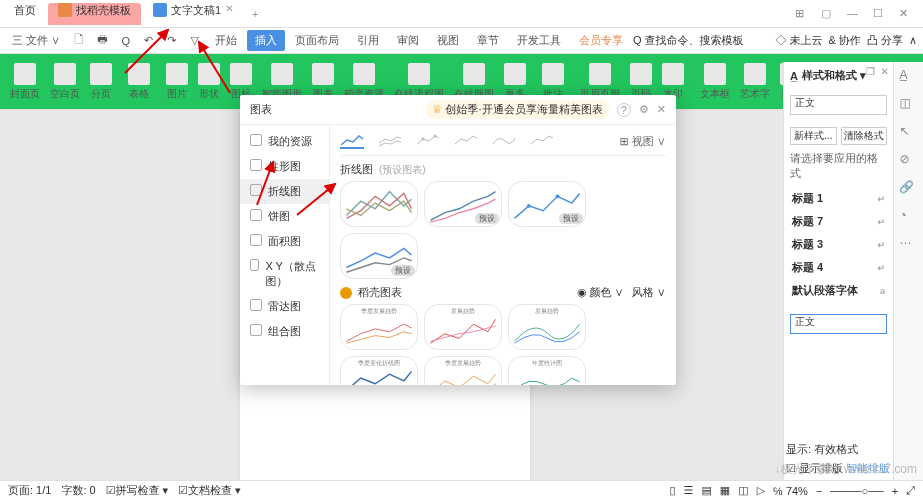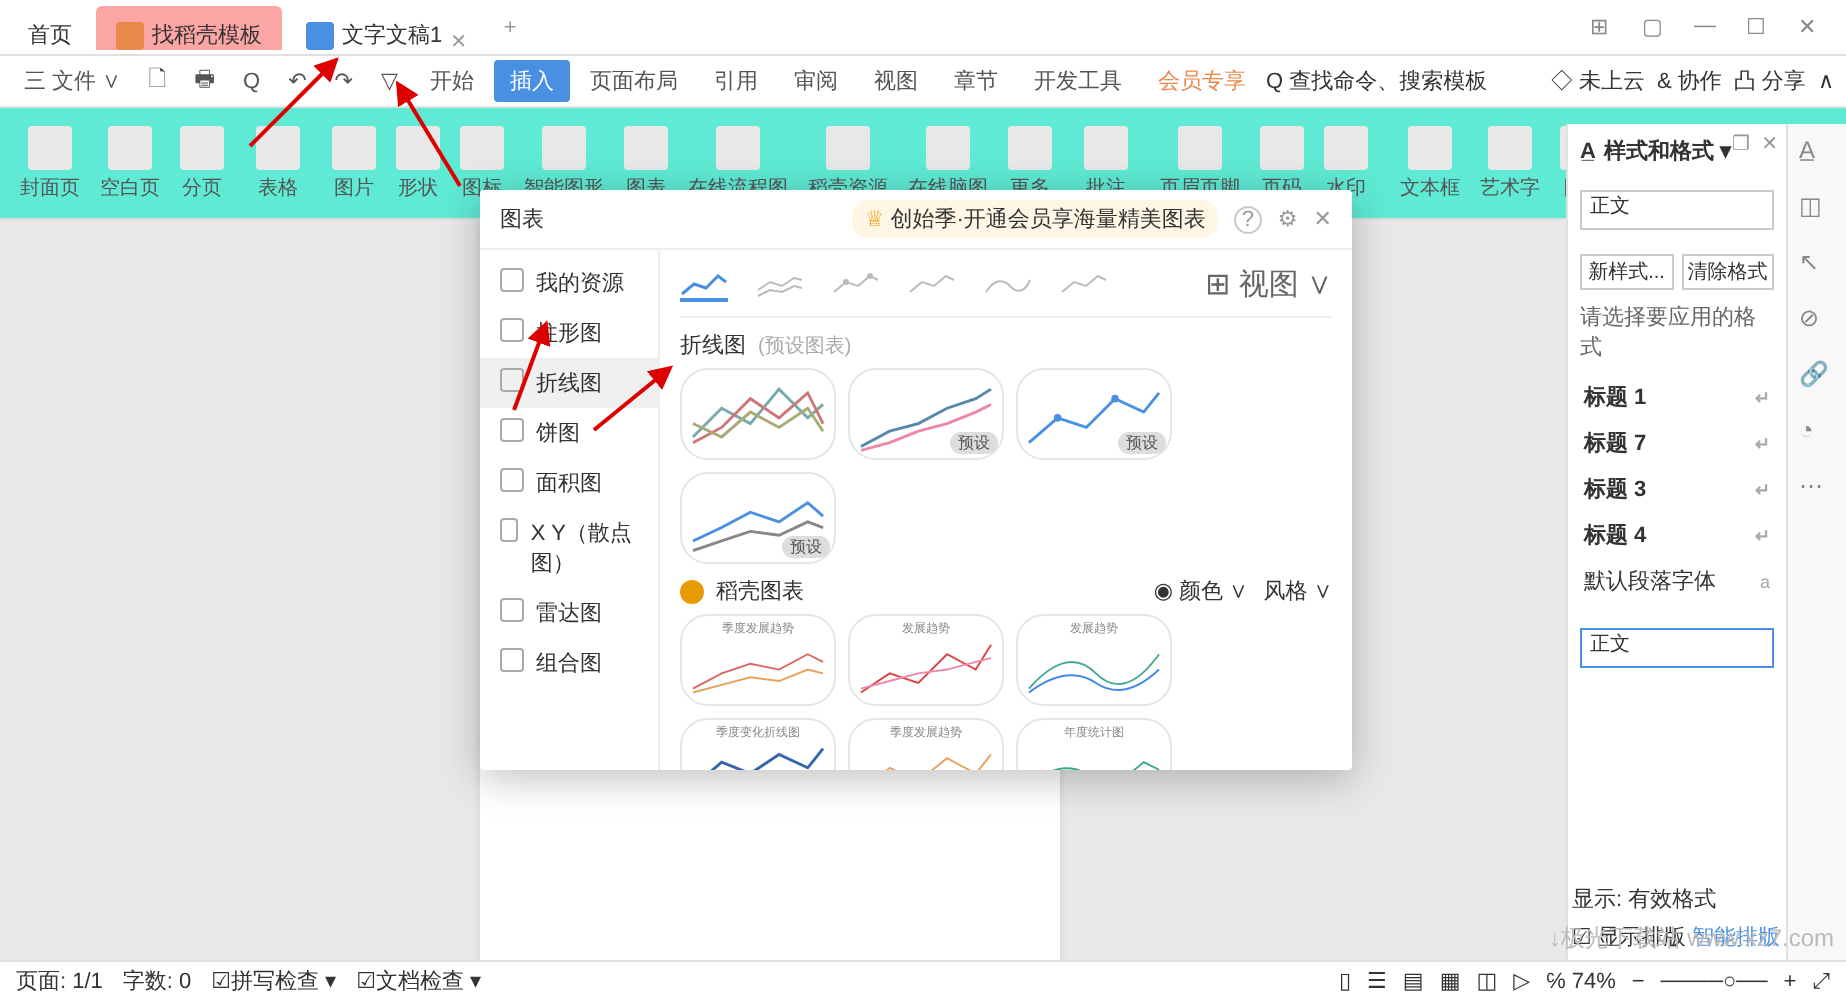--- a/index.html
+++ b/index.html
@@ -1,31 +1,31 @@
 <!DOCTYPE html>
 <html><head>
 <meta charset="utf-8">
 <style>
 *{margin:0;padding:0;box-sizing:border-box;font-family:"Microsoft YaHei",sans-serif;font-size:11px;color:#333}
 body{background:#f5f5f5;width:923px;height:500px;overflow:hidden;position:relative}
 .titlebar{height:28px;background:#fff;border-bottom:1px solid #e0e0e0;display:flex;align-items:center;padding:0 4px}
-.tab{height:22px;padding:0 10px;display:flex;align-items:flex-end;gap:4px;border-radius:3px 3px 0 0;margin-right:2px;font-size:11px}
+.tab{height:22px;padding:0 10px;display:flex;align-items:flex-start;gap:4px;border-radius:3px 3px 0 0;margin-right:2px;font-size:11px}
 .tab.home{color:#4a90e2}
 .tab.doc{background:#fff}
 .tab-icon{width:14px;height:14px;display:inline-block}
 .tab-close{width:10px;height:10px;font-size:10px;color:#999}
 .tab-add{width:16px;height:16px;display:flex;align-items:center;justify-content:center;color:#999}
 .winctrls{margin-left:auto;display:flex;gap:12px;padding-right:6px}
 .winctrls span{width:14px;height:14px;color:#888;font-size:11px}
 .menubar{height:26px;background:#fff;display:flex;align-items:center;padding:0 6px;border-bottom:1px solid #e0e0e0;gap:2px}
 .filemenu{font-size:11px;padding:2px 6px;color:#555}
 .menutab{font-size:11px;padding:3px 8px;color:#555}
 .menutab.active{background:#4a90e2;color:#fff;border-radius:2px}
 .menuright{margin-left:auto;display:flex;align-items:center;gap:6px;font-size:10px;color:#666}
-.toolbar{height:56px;background:#5eead4;border-bottom:1px solid #ddd;display:flex;align-items:center;padding:2px 6px;gap:2px}
+.toolbar{height:56px;background:#22c55e;border-bottom:1px solid #ddd;display:flex;align-items:center;padding:2px 6px;gap:2px}
 .tbgroup{display:flex;flex-direction:column;align-items:center;padding:2px 4px}
 .tbgroup .ico{width:22px;height:22px;background:#e8e8e8;border-radius:2px;margin-bottom:2px}
 .tbgroup .lbl{font-size:10px;color:#555;white-space:nowrap}
 .tbsep{width:1px;height:40px;background:#e0e0e0;margin:0 2px}
 .canvas{position:absolute;top:110px;left:0;right:140px;bottom:20px;background:#e8e8e8;overflow:hidden}
 .page{position:absolute;left:240px;top:0;width:290px;height:380px;background:#fff;box-shadow:0 0 4px rgba(0,0,0,.1)}
 .stylepane{position:absolute;right:30px;top:62px;width:110px;bottom:20px;background:#fff;border-left:1px solid #e0e0e0;padding:6px;font-size:10px}
 .stylepane h4{font-size:10px;color:#666;margin-bottom:4px;display:flex;align-items:center;gap:4px}
 .styleclose{position:absolute;right:18px;top:4px;font-size:10px;color:#999}
 .stylepin{position:absolute;right:4px;top:4px;font-size:10px;color:#999}
@@ -48,21 +48,21 @@
 .dlg-body{flex:1;display:flex;overflow:hidden}
 .dlg-side{width:90px;border-right:1px solid #eee;padding:4px 0;font-size:10px;overflow:auto}
 .dlg-side .item{padding:5px 10px;display:flex;align-items:flex-start;gap:6px;color:#555}
 .dlg-side .item.sel{background:#f0f0f0;color:#222}
 .dlg-side .item .sico{width:12px;height:12px;border:1px solid #aaa;border-radius:2px}
 .dlg-main{flex:1;overflow:auto;padding:6px 10px}
 .typetabs{display:flex;gap:14px;padding:2px 0 6px;border-bottom:1px solid #eee;align-items:center}
 .typetabs .tt{width:24px;height:16px;position:relative}
 .typetabs .tt.sel{border-bottom:2px solid #4a90e2}
 .typetabs svg{width:24px;height:14px}
-.typetabs .viewtoggle{margin-left:auto;font-size:15px;color:#666;display:flex;align-items:center;gap:3px}
+.typetabs .viewtoggle{margin-left:auto;font-size:11px;color:#666;display:flex;align-items:center;gap:3px}
 .sectitle{font-size:11px;margin:6px 0 4px;display:flex;align-items:center;gap:6px}
 .sectitle .sub{color:#aaa;font-size:10px}
 .sectitle .filters{margin-left:auto;display:flex;gap:8px;font-size:10px;color:#666}
 .grid{display:flex;flex-wrap:wrap;gap:6px}
 .thumb{width:78px;height:46px;border:1px solid #e5e5e5;border-radius:14px;position:relative;background:#fff}
 .thumb svg{width:100%;height:100%}
 .thumb .badge{position:absolute;right:2px;bottom:2px;font-size:8px;background:#ddd;color:#555;padding:0 4px;border-radius:6px}
 .thumb .tlabel{position:absolute;top:2px;left:0;right:0;text-align:center;font-size:6px;color:#888}
 .dlg-main .dock-icon-premium{width:12px;height:12px;background:#e89b00;border-radius:50%;display:inline-block}
 
@@ -156,25 +156,25 @@
   <div class="tbgroup">
       <div class="ico"></div>
       <div class="lbl">智能图形</div>
     </div>
   <div class="tbgroup">
       <div class="ico"></div>
       <div class="lbl">图表</div>
     </div>
   <div class="tbgroup">
       <div class="ico"></div>
+      <div class="lbl">稻壳资源</div>
+    </div>
+  <div class="tbgroup">
+      <div class="ico"></div>
       <div class="lbl">在线流程图</div>
-    </div>
-  <div class="tbgroup">
-      <div class="ico"></div>
-      <div class="lbl">稻壳资源</div>
     </div>
   <div class="tbgroup">
       <div class="ico"></div>
       <div class="lbl">在线脑图</div>
     </div>
   <div class="tbgroup">
       <div class="ico"></div>
       <div class="lbl">更多</div>
     </div>
   <div class="tbsep"></div>
@@ -389,21 +389,21 @@
         <span class="ret">↵</span>
       </div>
     <div class="styleitem">
         <span>标题 3</span>
         <span class="ret">↵</span>
       </div>
     <div class="styleitem">
         <span>标题 4</span>
         <span class="ret">↵</span>
       </div>
-    <div class="styleitem" style="font-size:10px;font-weight:normal">
+    <div class="styleitem" style="font-size:10px;font-weight:bold">
         <span>默认段落字体</span>
         <span class="ret">a</span>
       </div>
     <div class="stylesel" style="border:1px solid #4a90e2">正文</div>
   </div>
 </div>
 <div class="bottom-show">
   <div><span>显示:</span> <span>有效格式</span></div>
   <div style="margin-top:4px"><span>☑ 显示排版</span> <span style="color:#4a90e2">智能排版</span></div>
 </div>

